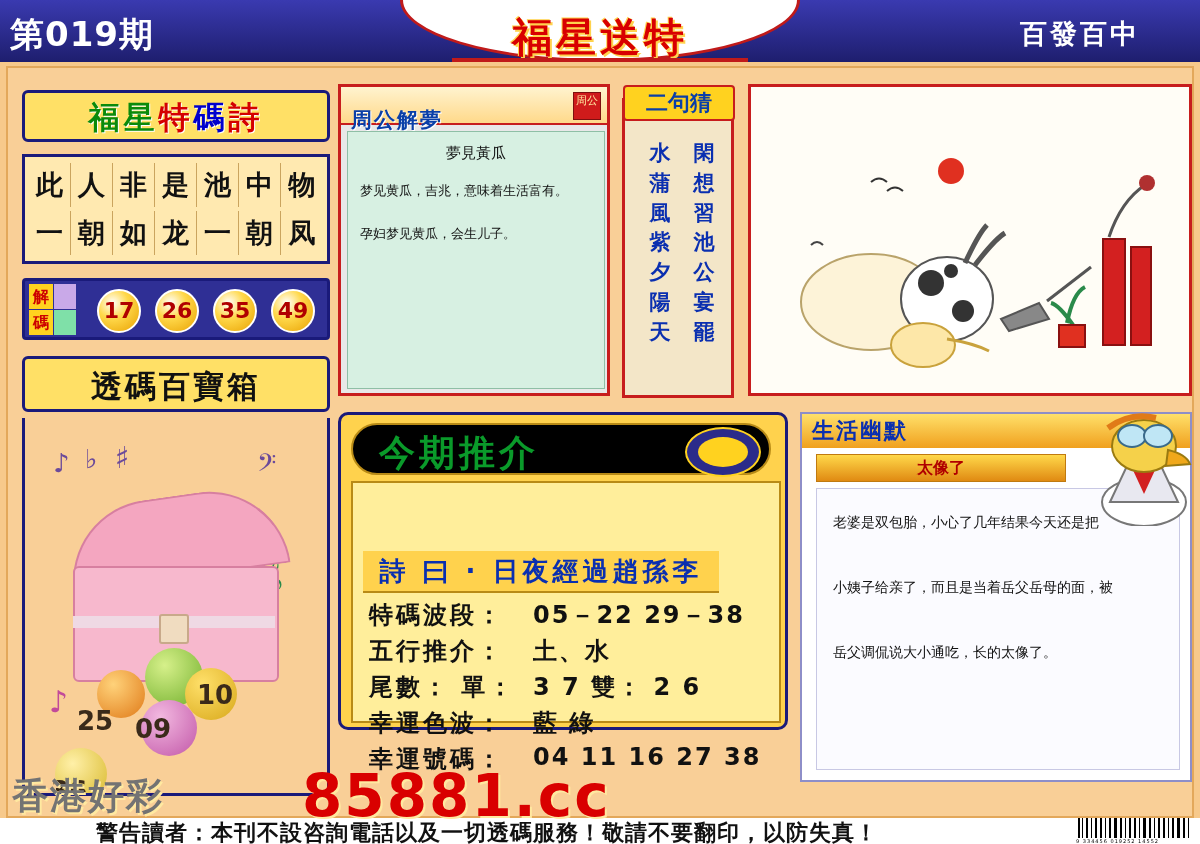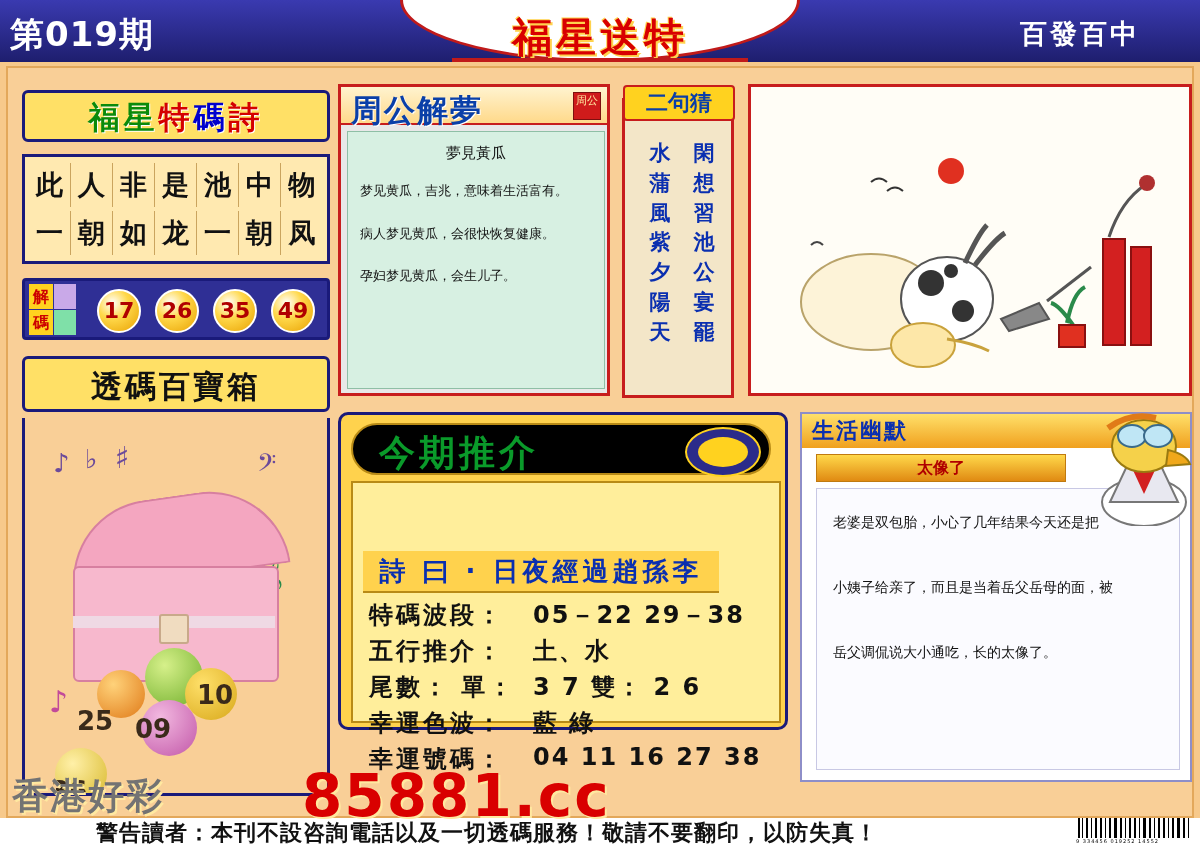--- a/index.html
+++ b/index.html
@@ -71,21 +71,21 @@
   .chest .lock{position:absolute;left:92px;top:118px;width:26px;height:26px;background:#f0dcc0;border:2px solid #c8a98a;border-radius:3px;}
   .orb{position:absolute;border-radius:50%;}
   .num{position:absolute;font-size:26px;font-weight:bold;color:#3a2a1a;}
   .note{position:absolute;color:#6b4a9a;font-size:26px;}
 
   
   .dream{position:absolute;left:338px;top:84px;width:272px;height:312px;background:#e8e8e8;
      border:3px solid #c71d1d;box-sizing:border-box;}
   .dream-hd{position:absolute;left:0;top:0;width:100%;height:38px;background:linear-gradient(#fff3cf,#ffd98a);
      border-bottom:2px solid #c71d1d;box-sizing:border-box;}
-  .dream-hd .t{position:absolute;left:10px;top:3px;font-size:31px;font-weight:bold;color:#0a3fa8;letter-spacing:2px;
+  .dream-hd .t{position:absolute;left:10px;top:19px;font-size:21px;font-weight:bold;color:#0a3fa8;letter-spacing:2px;
      text-shadow:1px 1px 0 #fff;}
   .seal{position:absolute;right:6px;top:5px;width:28px;height:28px;background:#cf1b1b;border:1px solid #7d0f0f;
      color:#ffe9a0;font-size:11px;line-height:13px;text-align:center;padding-top:1px;box-sizing:border-box;}
   .dream-bd{position:absolute;left:6px;top:44px;width:258px;height:258px;background:#d7f0e2;
      border:1px solid #8fbfa6;box-sizing:border-box;padding:8px 12px;}
   .dream-bd .dt{text-align:center;font-size:15px;color:#111;margin:4px 0 16px;}
   .dream-bd p{font-size:13px;color:#111;line-height:1.9;margin:0 0 18px;}
 
   
   .guess{position:absolute;left:622px;top:98px;width:112px;height:300px;background:#f3e6c8;
@@ -240,21 +240,20 @@
   </div>
 
   <div class="dream">
     <div class="dream-hd">
       <div class="t">周公解夢</div>
       <div class="seal">周公</div>
     </div>
     <div class="dream-bd">
       <div class="dt">夢見黃瓜</div>
       <p>梦见黄瓜，吉兆，意味着生活富有。</p>
-      <p>病人梦见黄瓜，会很快恢复健康。</p>
       <p>孕妇梦见黄瓜，会生儿子。</p>
     </div>
   </div>
 
   <div class="guess">
     <div class="guess-hd">二句猜</div>
     <div class="vtext v1" style="white-space: pre-line;">閑
 想
 習
 池

